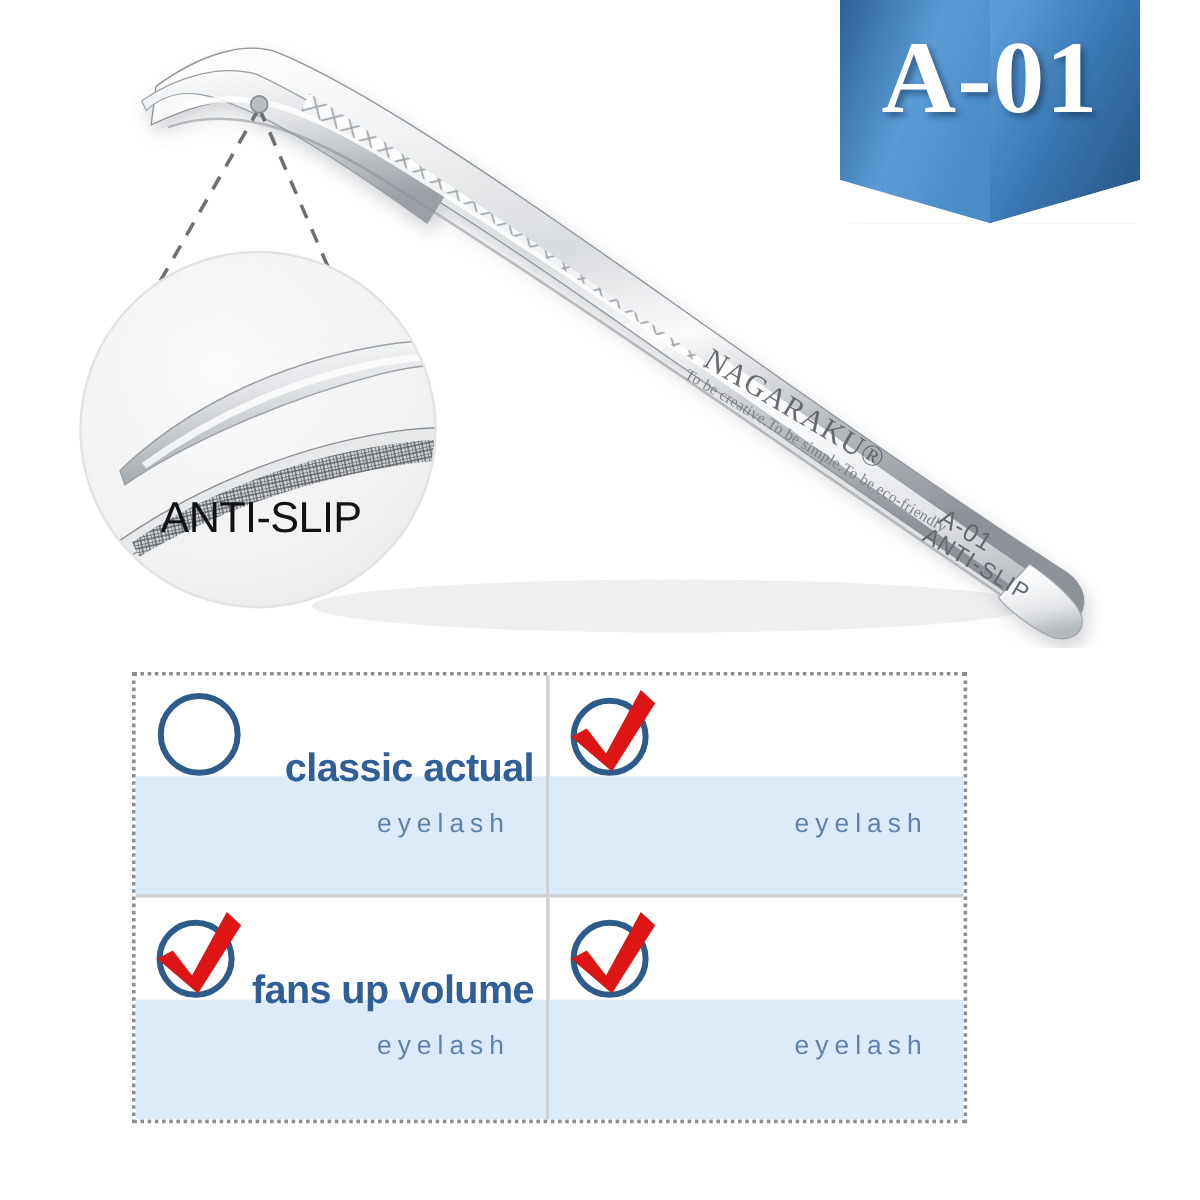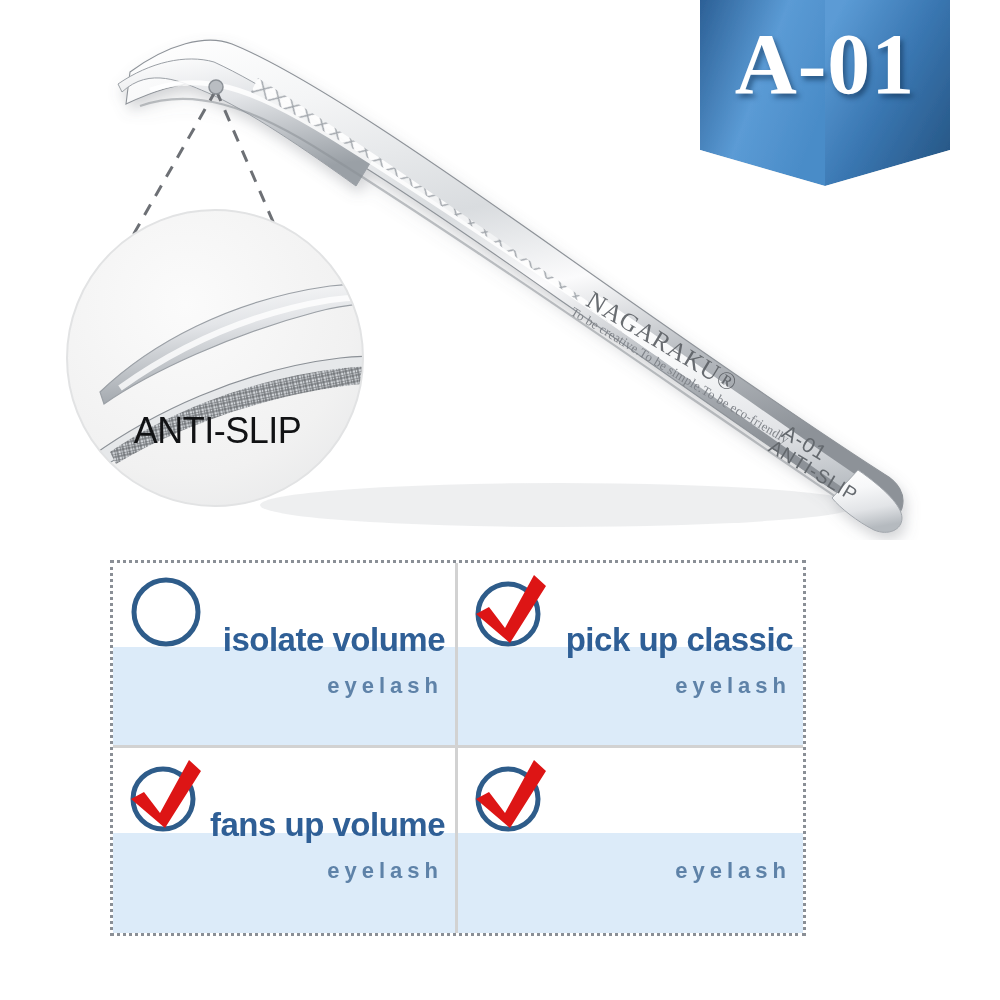--- a/index.html
+++ b/index.html
@@ -79,23 +79,23 @@
   }
   .mark{position:absolute;left:14px;top:10px;width:78px;height:78px;}
   .mark svg{display:block;width:78px;height:78px;overflow:visible;}
   .cell-title{
     position:absolute;right:10px;top:58px;
     font-family:"Liberation Sans","DejaVu Sans",sans-serif;
     font-weight:bold;font-size:33px;color:#2f5f96;
     letter-spacing:-.5px;white-space:nowrap;
   }
   .cell-sub{
-    position:absolute;right:12px;top:110px;
-    font-family:"Liberation Sans","DejaVu Sans",sans-serif;
-    font-size:22px;color:#5e82a8;letter-spacing:5px;white-space:nowrap;font-weight:bold;
+    position:absolute;right:30px;top:110px;
+    font-family:"Liberation Sans","DejaVu Sans",sans-serif;
+    font-size:22px;color:#5e82a8;letter-spacing:5px;white-space:nowrap;
   }
 </style>
 </head>
 <body>
 
 <div class="stage">
 
   <div class="photo">
     <svg width="1000" height="540" viewBox="0 0 1000 540" xmlns="http://www.w3.org/2000/svg">
       <defs>
@@ -247,33 +247,32 @@
   <div class="grid-wrap">
     <div class="grid">
 
       <div class="cell br bb">
         <div class="band"></div>
         <div class="mark">
           <svg viewBox="0 0 78 78">
             <circle cx="39" cy="39" r="32" fill="none" stroke="#2e5c8a" stroke-width="5"></circle>
           </svg>
         </div>
-        <div class="cell-title">isolate volume</div>
+        <div class="cell-title">classic actual</div>
         <div class="cell-sub">eyelash</div>
       </div>
 
       <div class="cell bb">
         <div class="band"></div>
         <div class="mark">
           <svg viewBox="0 0 78 78">
             <circle cx="36" cy="41" r="30" fill="none" stroke="#2e5c8a" stroke-width="5"></circle>
             <path d="M4,41 L17,34 L33,55 L62,2 L74,13 L38,70 Z" fill="#dd1515"></path>
           </svg>
         </div>
-        <div class="cell-title">pick up classic</div>
         <div class="cell-sub">eyelash</div>
       </div>
 
       <div class="cell br">
         <div class="band"></div>
         <div class="mark">
           <svg viewBox="0 0 78 78">
             <circle cx="36" cy="41" r="30" fill="none" stroke="#2e5c8a" stroke-width="5"></circle>
             <path d="M4,41 L17,34 L33,55 L62,2 L74,13 L38,70 Z" fill="#dd1515"></path>
           </svg>

